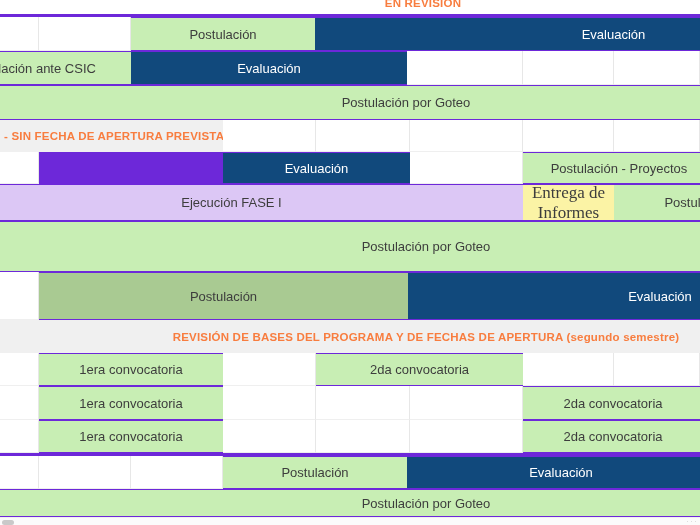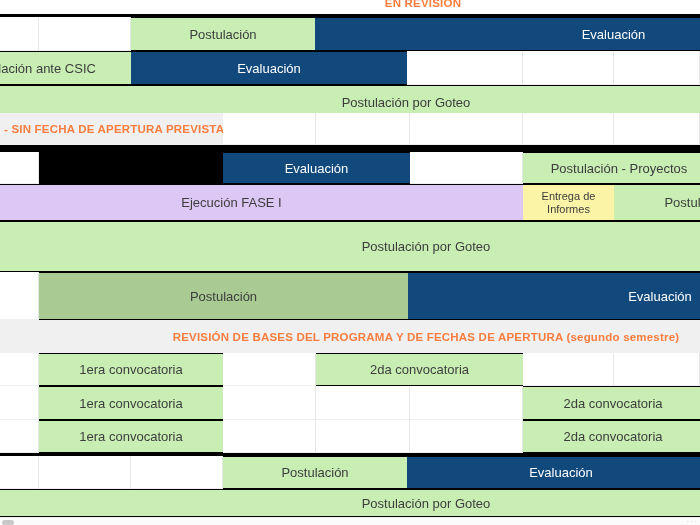--- a/index.html
+++ b/index.html
@@ -1,29 +1,29 @@
 <!DOCTYPE html>
 <html><head>
 <meta charset="utf-8">
 <style>
   html,body{margin:0;padding:0;background:#ffffff;}
   .stage{
-    position:relative;width:700px;height:525px;background:#000000;overflow:hidden;
+    position:relative;width:700px;height:525px;background:#6d28d9;overflow:hidden;
     font-family:"Liberation Sans","DejaVu Sans",sans-serif;
   }
   .row{position:absolute;left:0;width:700px;}
   .cell{
     position:absolute;box-sizing:border-box;display:flex;align-items:center;justify-content:center;
     font-size:13px;color:#3d3d3d;white-space:nowrap;overflow:hidden;
   }
   .cell.white{background:#ffffff;border-right:1px solid #e7e7e7;border-bottom:1px solid #efefef;}
   .cell.header{font-weight:bold;font-size:11.5px;letter-spacing:.2px;color:#f87d3f;}
   .cell.header.left{justify-content:flex-start;padding-left:4px;}
   .cell.navy{color:#ffffff;}
-  .cell.wrap{white-space:normal;text-align:center;font-size:11px;line-height:1.15;}
+  .cell.wrap{white-space:normal;text-align:center;font-size:17px;line-height:1.15;font-family:Liberation Serif, serif;}
   .toprow .cell{align-items:flex-start;padding-top:0;margin-top:-3px;}
   .scroll-strip{position:absolute;left:0;top:517px;width:700px;height:8px;background:#fbfbfb;border-top:1px solid #f0f0f0;}
   .scroll-thumb{position:absolute;left:2px;top:2px;width:12px;height:5px;border-radius:3px;background:#c9c9c9;}
   .resize-grip{position:absolute;right:2px;top:-2px;color:#d8d8d8;font-size:9px;letter-spacing:1px;}
 </style>
 </head>
 <body>
 
 <div class="stage">
   <div id="gantt">
@@ -39,21 +39,21 @@
       <div class="row" style="top: 51px; height: 34px;">
         <div class="cell" style="left: -70px; width: 201px; top: 1px; height: 32px; background: rgb(200, 238, 180);">Postulación ante CSIC</div>
         <div class="cell navy" style="left: 131px; width: 276px; top: 1px; height: 32px; background: rgb(17, 73, 124);">Evaluación</div>
         <div class="cell white" style="left: 407px; width: 116px; top: 0px; height: 34px;"></div>
         <div class="cell white" style="left: 523px; width: 91px; top: 0px; height: 34px;"></div>
         <div class="cell white" style="left: 614px; width: 86px; top: 0px; height: 34px;"></div>
       </div>
       <div class="row" style="top: 85px; height: 35px;">
         <div class="cell" style="left: 0px; width: 812px; top: 1px; height: 33px; background: rgb(200, 238, 180);">Postulación por Goteo</div>
       </div>
-      <div class="row" style="top: 113px; height: 24px;">
+      <div class="row" style="top: 120px; height: 24px;">
         <div class="cell header left" style="left: 0px; width: 223px; top: 0px; height: 32px; background: rgb(240, 240, 240);">- SIN FECHA DE APERTURA PREVISTA</div>
         <div class="cell white" style="left: 223px; width: 93px; top: 0px; height: 32px;"></div>
         <div class="cell white" style="left: 316px; width: 94px; top: 0px; height: 32px;"></div>
         <div class="cell white" style="left: 410px; width: 113px; top: 0px; height: 32px;"></div>
         <div class="cell white" style="left: 523px; width: 91px; top: 0px; height: 32px;"></div>
         <div class="cell white" style="left: 614px; width: 86px; top: 0px; height: 32px;"></div>
       </div>
       <div class="row" style="top: 152px; height: 32px;">
         <div class="cell white" style="left: 0px; width: 39px; top: 0px; height: 32px;"></div>
         <div class="cell navy" style="left: 223px; width: 187px; top: 1px; height: 30px; background: rgb(17, 73, 124);">Evaluación</div>

